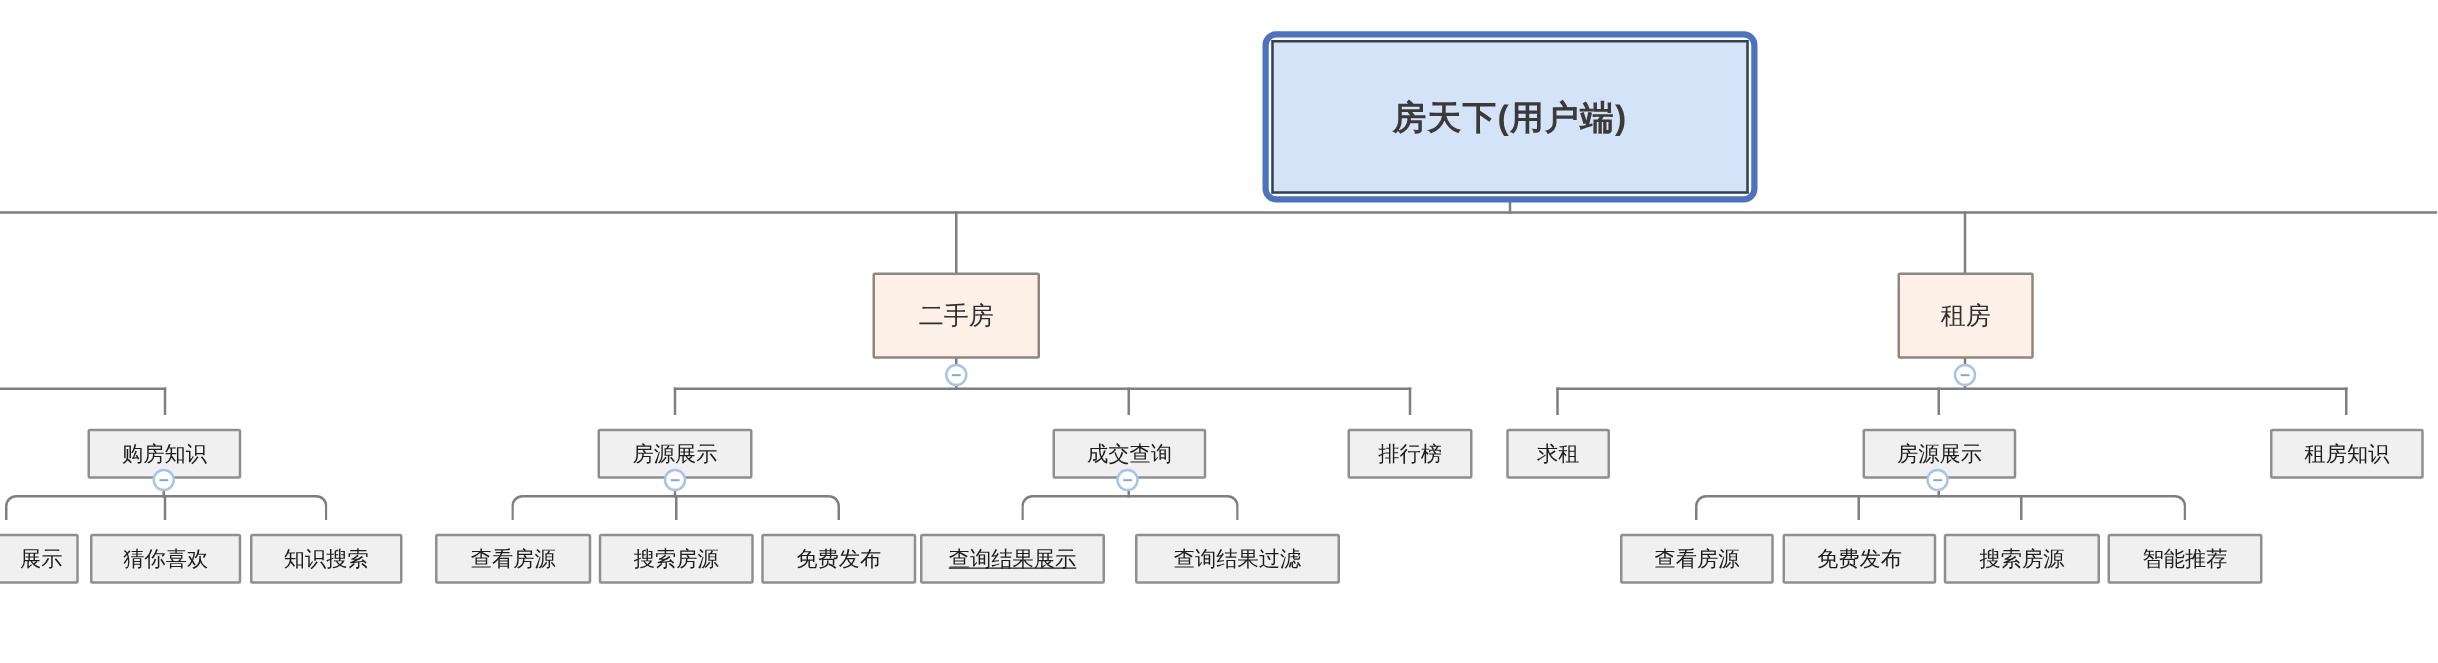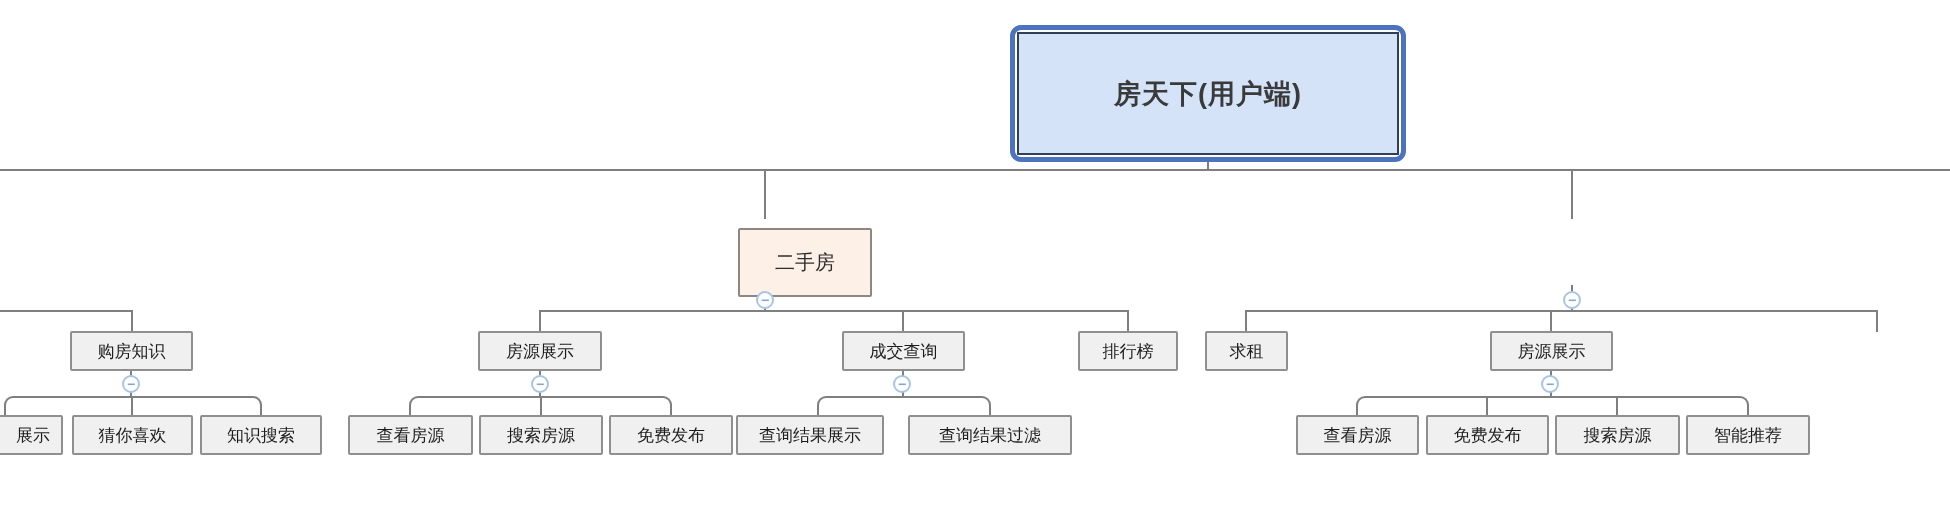--- a/index.html
+++ b/index.html
@@ -12,21 +12,21 @@
   .vline{width:2px;}
   .bracket{
     position:absolute;height:20px;box-sizing:border-box;
     border:2px solid #7f7f7f;border-bottom:none;
     border-radius:9px 9px 0 0;
   }
   .node{
     position:absolute;box-sizing:border-box;height:40px;
     background:#f0f0f0;border:2px solid #8f8f8f;border-radius:2px;
     display:flex;align-items:center;justify-content:center;
-    font-size:17px;color:#1c1c1c;white-space:nowrap;
+    font-size:17px;color:#1c1c1c;white-space:nowrap;margin-top:12px;
   }
   .node.lvl3{background:#f0f0f0;}
   .branch{
     position:absolute;box-sizing:border-box;height:69px;
     background:#fdf1e7;border:2px solid #8d8780;border-radius:2px;
     display:flex;align-items:center;justify-content:center;
     font-size:20px;color:#2e2e2e;white-space:nowrap;
   }
   .clip-left{justify-content:flex-end;padding-right:11px;}
   .root-outer{
@@ -87,38 +87,40 @@
   <div class="bracket" style="left:817px;top:396px;width:174px;"></div>
 
   <div class="bracket" style="left:1356px;top:396px;width:393px;"></div>
   <div class="vline" style="left:1486px;top:397px;height:19px;"></div>
   <div class="vline" style="left:1616px;top:397px;height:19px;"></div>
 
   <div class="root-outer">
     <div class="root-inner">房天下(用户端)</div>
   </div>
 
-  <div class="branch" style="left:698px;top:228px;width:134px;margin-left:40px;">二手房</div>
+  <div class="branch" style="left:698px;top:218px;width:134px;">二手房</div>
+  <div class="branch" style="left:1518px;top:218px;width:109px;">租房</div>
 
   <div class="node lvl3" style="left:70px;top:331px;width:123px;">购房知识</div>
   <div class="node lvl3" style="left:478px;top:331px;width:124px;">房源展示</div>
   <div class="node lvl3" style="left:842px;top:331px;width:123px;">成交查询</div>
   <div class="node lvl3" style="left:1078px;top:331px;width:100px;">排行榜</div>
   <div class="node lvl3" style="left:1205px;top:331px;width:83px;">求租</div>
   <div class="node lvl3" style="left:1490px;top:331px;width:123px;">房源展示</div>
+  <div class="node lvl3" style="left:1816px;top:331px;width:123px;">租房知识</div>
 
   <div class="node clip-left" style="left:-58px;top:415px;width:121px;">展示</div>
   <div class="node" style="left:200px;top:415px;width:122px;">知识搜索</div>
   <div class="node" style="left:72px;top:415px;width:121px;">猜你喜欢</div>
 
   <div class="node" style="left:348px;top:415px;width:125px;">查看房源</div>
   <div class="node" style="left:479px;top:415px;width:124px;">搜索房源</div>
   <div class="node" style="left:609px;top:415px;width:124px;">免费发布</div>
 
-  <div class="node" style="left:736px;top:415px;width:148px;">查询结果展示</div>
+  <div class="node" style="left:736px;top:415px;width:148px;text-decoration:underline;">查询结果展示</div>
   <div class="node" style="left:908px;top:415px;width:164px;">查询结果过滤</div>
 
   <div class="node" style="left:1296px;top:415px;width:123px;">查看房源</div>
   <div class="node" style="left:1426px;top:415px;width:123px;">免费发布</div>
   <div class="node" style="left:1555px;top:415px;width:125px;">搜索房源</div>
   <div class="node" style="left:1686px;top:415px;width:124px;text-align:center;">智能推荐</div>
 
   <div class="collapse" style="left:756px;top:291px;">−</div>
   <div class="collapse" style="left:1563px;top:291px;">−</div>
   <div class="collapse" style="left:122px;top:375px;">−</div>

